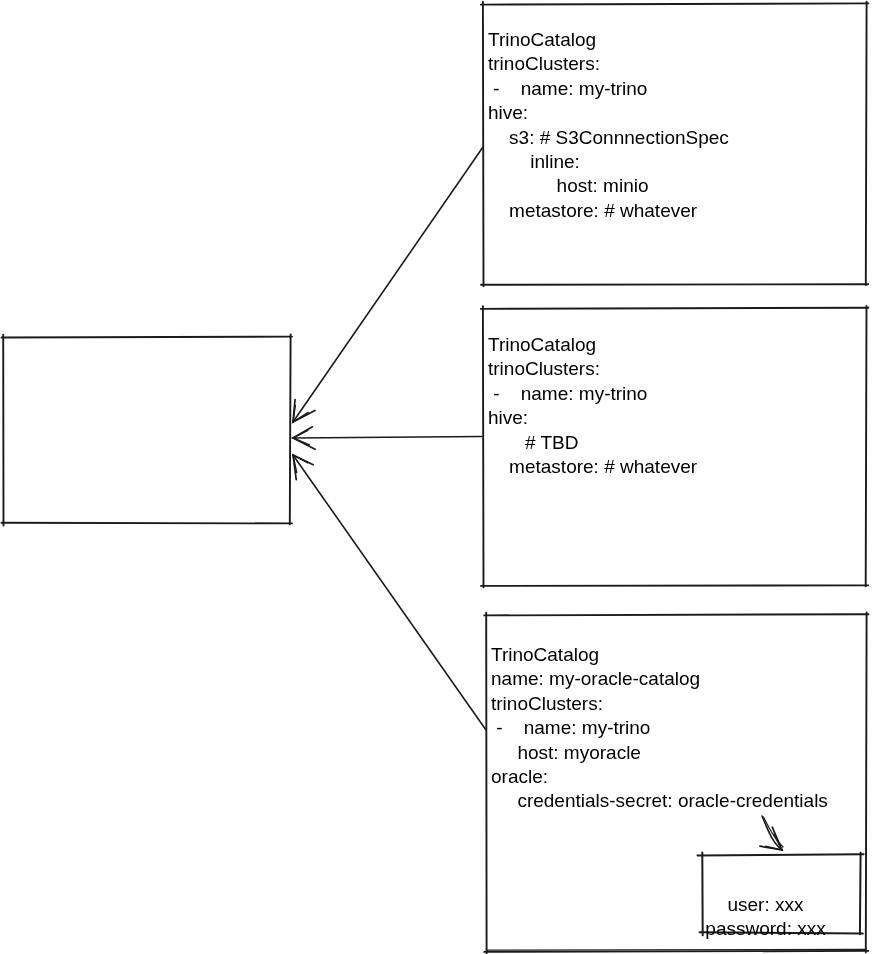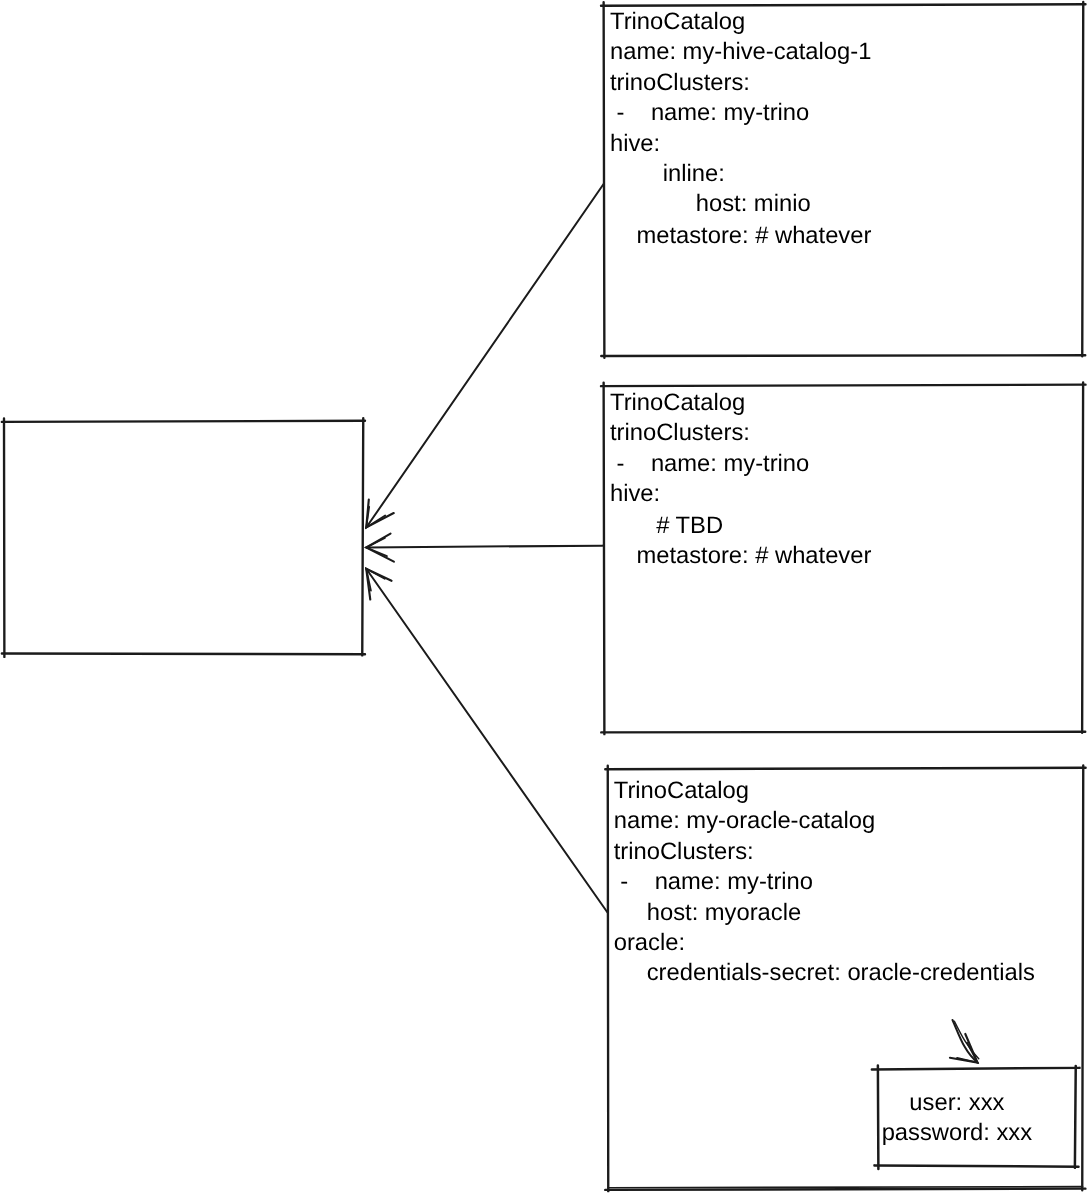--- a/index.html
+++ b/index.html
@@ -22,20 +22,21 @@
     position: absolute;
     left: 0; top: 0;
     width: 872px; height: 954px;
     color: var(--stroke);
   }
   .node {
     position: absolute;
     font-size: 19px;
     line-height: 24.4px;
     color: var(--text);
+    margin-top: 22px;
   }
   .node .line { white-space: pre; }
   .node-cluster  { left: 10px;  top: 343px; }
   .node-catalog1 { left: 488px; top: 6px; }
   .node-catalog2 { left: 488px; top: 311px; }
   .node-catalog3 { left: 491px; top: 621px; }
   .node-secret   { left: 702px; top: 871px; width: 127px; text-align: center; }
 </style>
 </head>
 <body>
@@ -94,24 +95,24 @@
 
     <g fill="none" stroke="currentColor" stroke-linecap="round">
       <path d="M762 816 C767 827 771 841 782 850" stroke-width="1.6" marker-end="url(#sketch-arrow)"></path>
       <path d="M763.5 817 C769 828 774 838 783 847" stroke-width="1.2"></path>
     </g>
   </svg>
 
 
   <div class="node node-catalog1">
       <div class="line">TrinoCatalog</div>
-      <div class="line">name: my-hive-catalog-1</div>
       <div class="line">trinoClusters:</div>
       <div class="line"> -    name: my-trino</div>
       <div class="line">hive:</div>
+      <div class="line">    s3: # S3ConnnectionSpec</div>
       <div class="line">        inline:</div>
       <div class="line">             host: minio</div>
       <div class="line">    metastore: # whatever</div>
     </div>
 
   <div class="node node-catalog2">
       <div class="line">TrinoCatalog</div>
       <div class="line">trinoClusters:</div>
       <div class="line"> -    name: my-trino</div>
       <div class="line">hive:</div>

